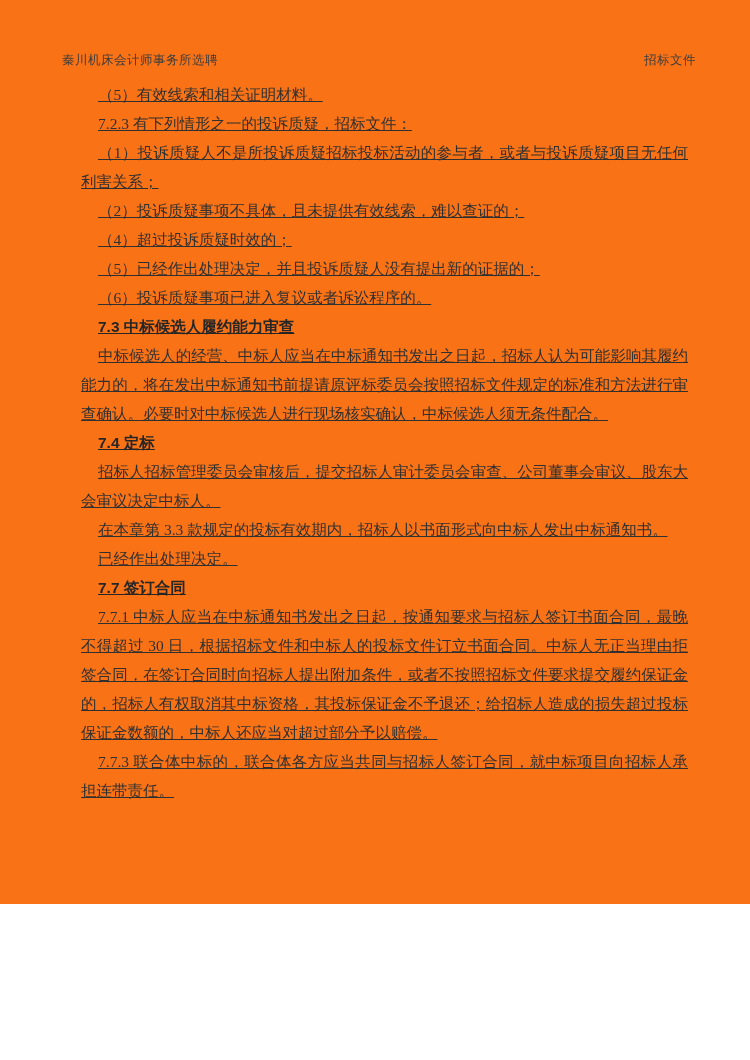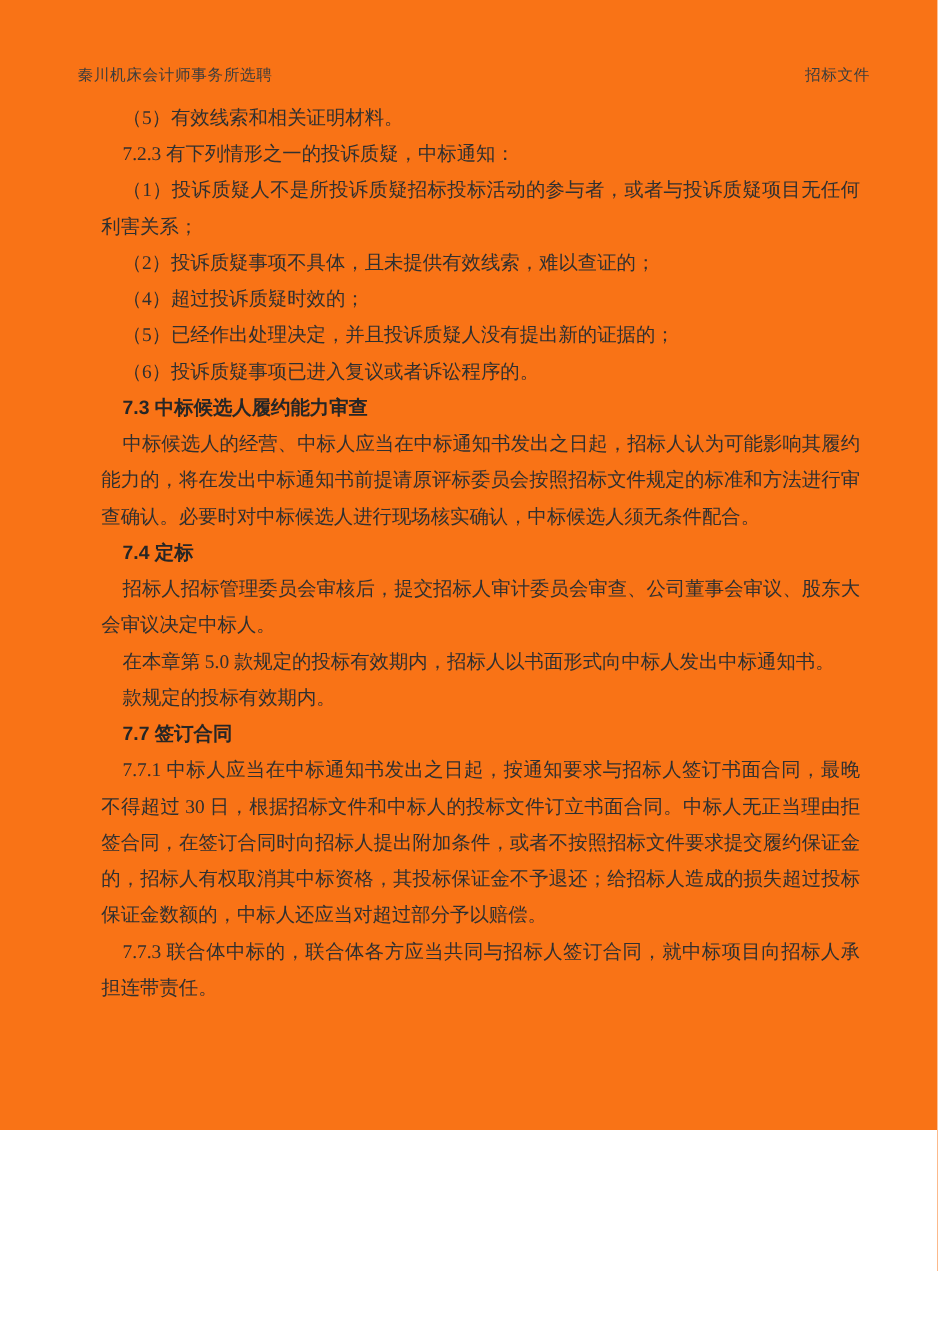--- a/index.html
+++ b/index.html
@@ -36,20 +36,21 @@
     font-size: 15.5px;
     line-height: 29px;
     text-align: justify;
     text-justify: inter-character;
     color: #303030;
   }
   .doc-body p {
     margin: 0;
     padding: 0;
     text-indent: 17px;
+    text-decoration: underline;
   }
   .doc-body p.heading {
     font-weight: 700;
     font-family: "Liberation Sans", "DejaVu Sans", sans-serif;
     color: #262626;
   }
   .page-footer {
     position: absolute;
     top: 973px;
     left: 81px;
@@ -64,32 +65,32 @@
 
 <div class="page">
 
   <div class="running-header">
     <span>秦川机床会计师事务所选聘</span>
     <span>招标文件</span>
   </div>
 
   <main class="doc-body" id="doc-body">
       <p class="body">（5）有效线索和相关证明材料。</p>
-      <p class="body">7.2.3 有下列情形之一的投诉质疑，中标通知：</p>
+      <p class="body">7.2.3 有下列情形之一的投诉质疑，招标文件：</p>
       <p class="body">（1）投诉质疑人不是所投诉质疑招标投标活动的参与者，或者与投诉质疑项目无任何利害关系；</p>
       <p class="body">（2）投诉质疑事项不具体，且未提供有效线索，难以查证的；</p>
       <p class="body">（4）超过投诉质疑时效的；</p>
       <p class="body">（5）已经作出处理决定，并且投诉质疑人没有提出新的证据的；</p>
       <p class="body">（6）投诉质疑事项已进入复议或者诉讼程序的。</p>
       <p class="heading">7.3 中标候选人履约能力审查</p>
       <p class="body">中标候选人的经营、中标人应当在中标通知书发出之日起，招标人认为可能影响其履约能力的，将在发出中标通知书前提请原评标委员会按照招标文件规定的标准和方法进行审查确认。必要时对中标候选人进行现场核实确认，中标候选人须无条件配合。</p>
       <p class="heading">7.4 定标</p>
       <p class="body">招标人招标管理委员会审核后，提交招标人审计委员会审查、公司董事会审议、股东大会审议决定中标人。</p>
-      <p class="body">在本章第 5.0 款规定的投标有效期内，招标人以书面形式向中标人发出中标通知书。</p>
-      <p class="body">款规定的投标有效期内。</p>
+      <p class="body">在本章第 3.3 款规定的投标有效期内，招标人以书面形式向中标人发出中标通知书。</p>
+      <p class="body">已经作出处理决定。</p>
       <p class="heading">7.7 签订合同</p>
       <p class="body">7.7.1 中标人应当在中标通知书发出之日起，按通知要求与招标人签订书面合同，最晚不得超过 30 日，根据招标文件和中标人的投标文件订立书面合同。中标人无正当理由拒签合同，在签订合同时向招标人提出附加条件，或者不按照招标文件要求提交履约保证金的，招标人有权取消其中标资格，其投标保证金不予退还；给招标人造成的损失超过投标保证金数额的，中标人还应当对超过部分予以赔偿。</p>
       <p class="body">7.7.3 联合体中标的，联合体各方应当共同与招标人签订合同，就中标项目向招标人承担连带责任。</p>
     </main>
 
   <div class="page-footer">
     <span>18</span>
   </div>
 
 </div>

